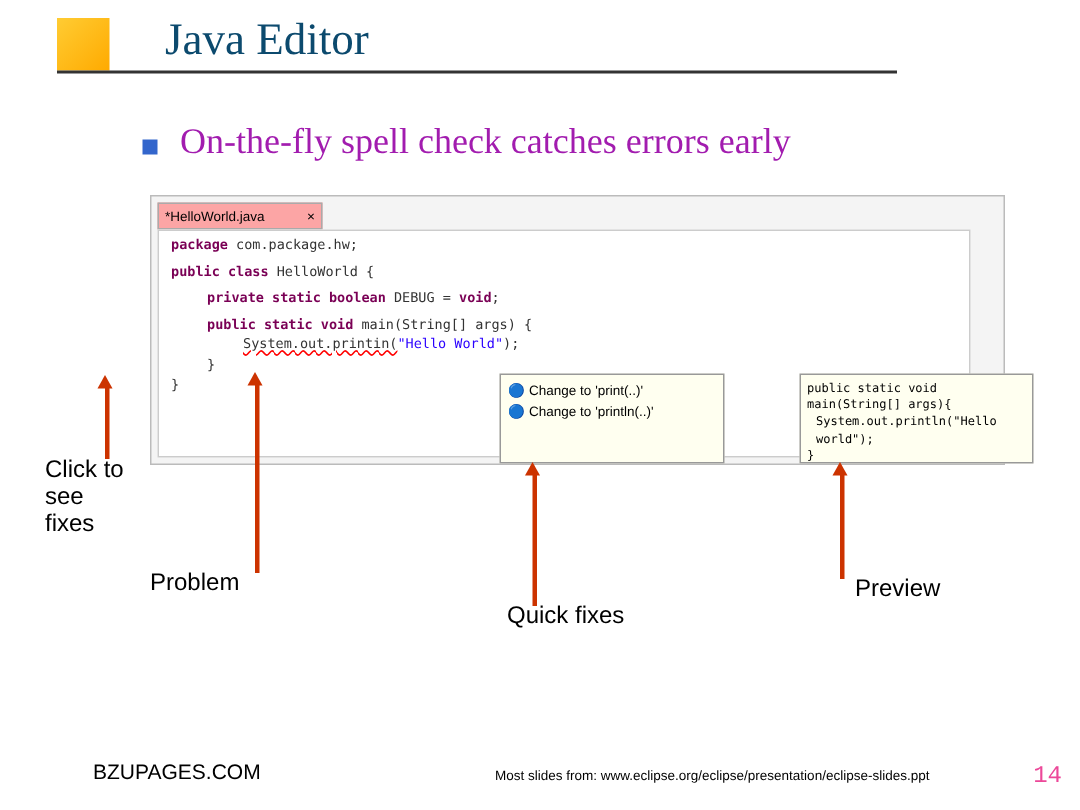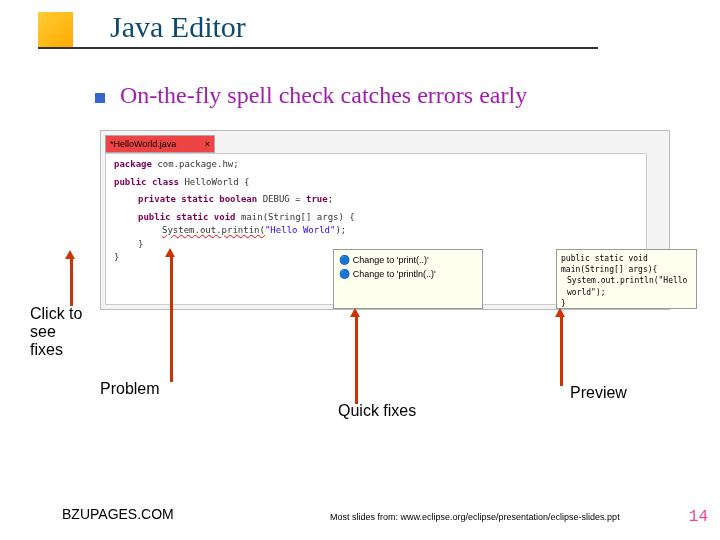--- a/index.html
+++ b/index.html
@@ -57,21 +57,21 @@
     height: 180px;
     background: #f4f4f4;
     border: 1px solid #bbb;
   }
   .tab {
     position: absolute;
     left: 4px;
     top: 4px;
     width: 110px;
     height: 18px;
-    background: #ef4444;
+    background: #fca5a5;
     border: 1px solid #aaa;
     font-size: 9px;
     font-family: sans-serif;
     padding: 2px 4px;
     display: flex;
     align-items: center;
   }
   .code-area {
     position: absolute;
     left: 4px;
@@ -96,23 +96,23 @@
     height: 60px;
     background: #fffff0;
     border: 1px solid #999;
     font-family: sans-serif;
     font-size: 9px;
     padding: 3px 5px;
     line-height: 1.6;
   }
   .preview-box {
     position: absolute;
-    left: 556px;
+    left: 533px;
     top: 249px;
-    width: 141px;
+    width: 156px;
     height: 60px;
     background: #fffff0;
     border: 1px solid #999;
     font-family: monospace;
     font-size: 8px;
     padding: 3px 4px;
     line-height: 1.4;
   }
   .annotation {
     position: absolute;
@@ -171,21 +171,21 @@
 <div class="screenshot">
   <div class="tab">
     <span>*HelloWorld.java</span>
     <span style="margin-left:auto">×</span>
   </div>
   <div class="code-area">
     <div><span class="kw">package</span><span> com.package.hw;</span></div>
     <div style="height:4px"></div>
     <div><span class="kw">public class</span><span> HelloWorld {</span></div>
     <div style="height:4px"></div>
-    <div style="padding-left:24px"><span class="kw">private static boolean</span><span> DEBUG = </span><span class="kw">true</span><span>;</span></div>
+    <div style="padding-left:24px"><span class="kw">private static boolean</span><span> DEBUG = </span><span class="kw">void</span><span>;</span></div>
     <div style="height:4px"></div>
     <div style="padding-left:24px"><span class="kw">public static void</span><span> main(String[] args) {</span></div>
     <div style="padding-left:48px"><span style="text-decoration: underline wavy red">System.out.printin(</span><span class="str">"Hello World"</span><span>);</span></div>
     <div style="padding-left:24px"><span>}</span></div>
     <div><span>}</span></div>
   </div>
 </div>
 
 <div class="quickfix-box">
   <div>🔵 <span>Change to 'print(..)'</span></div>

